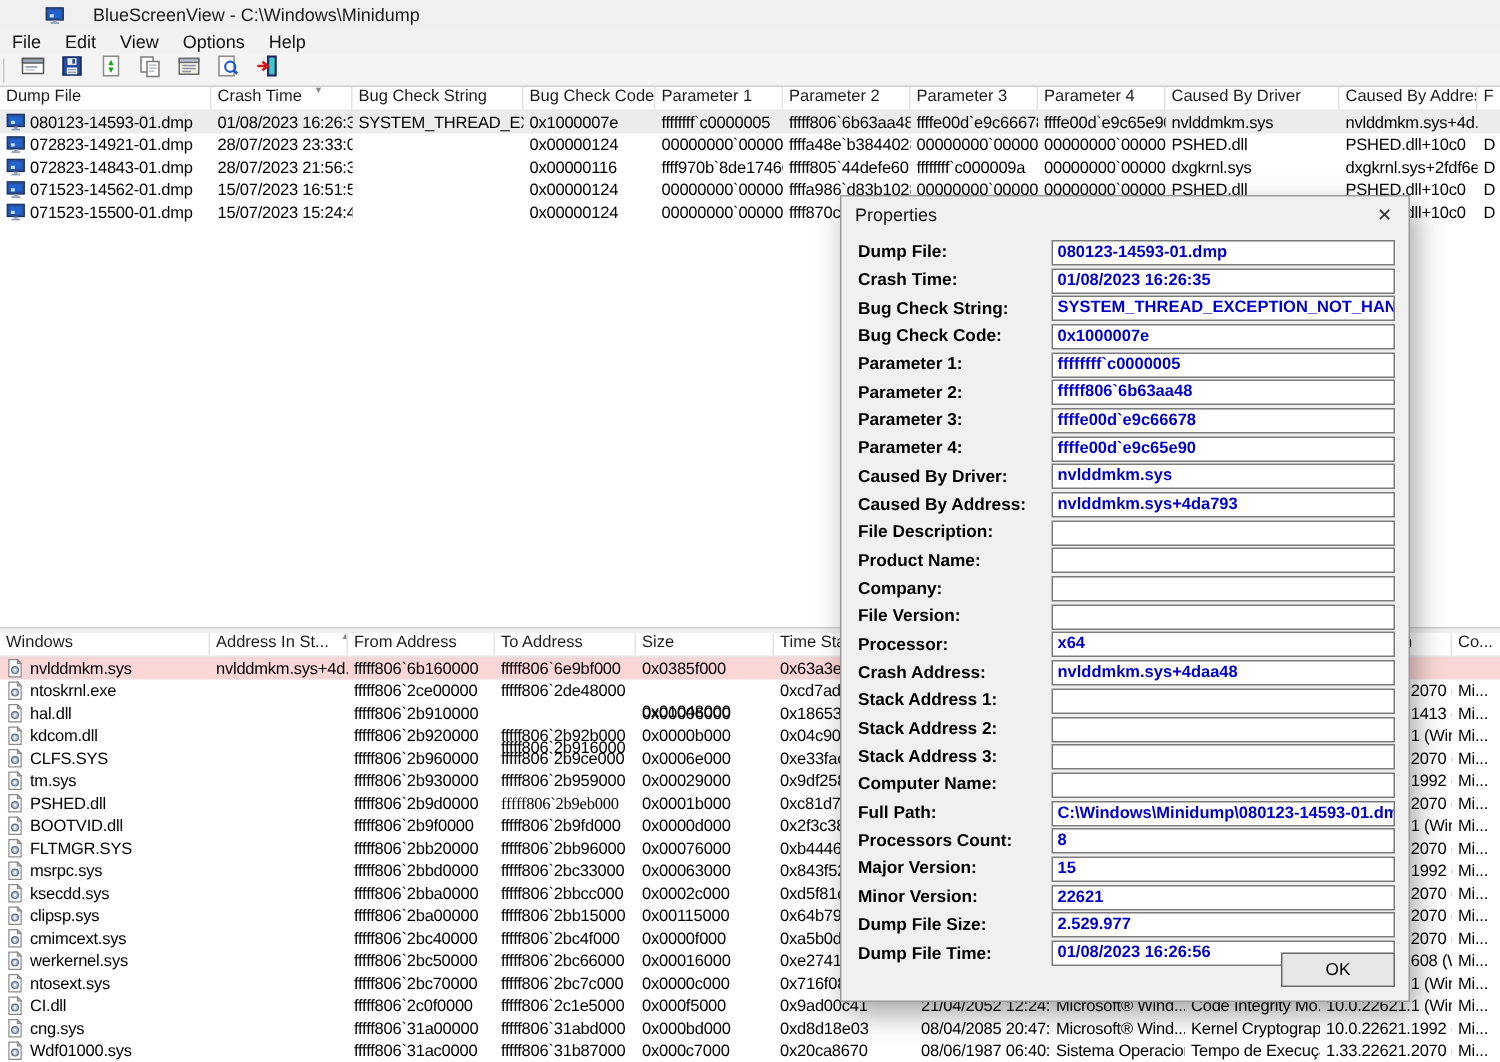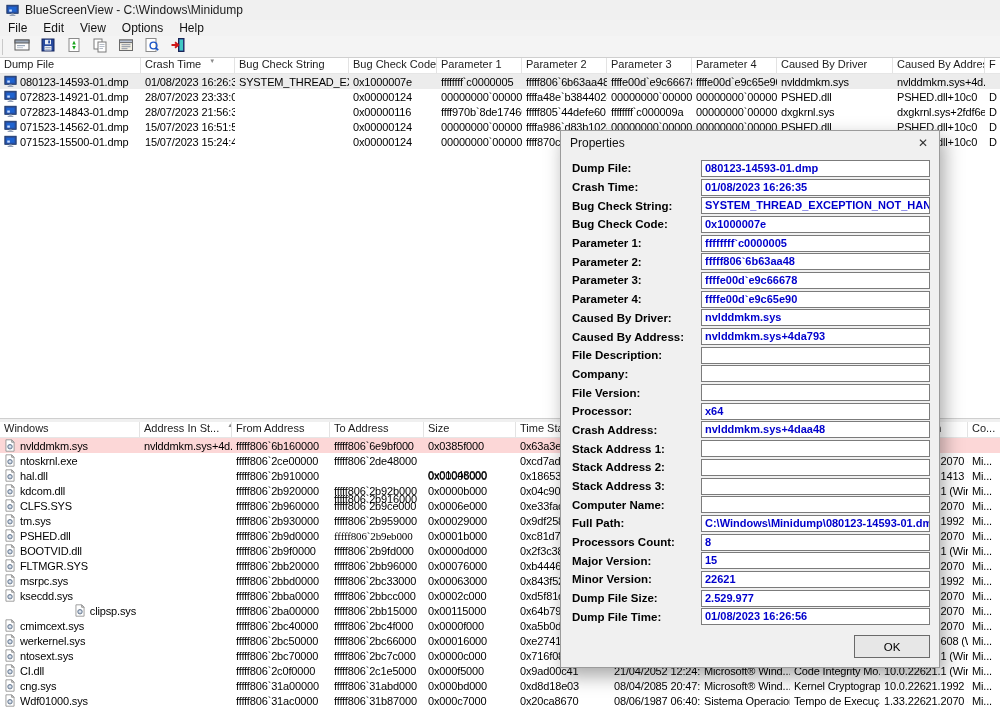--- a/index.html
+++ b/index.html
@@ -2,22 +2,22 @@
 <html><head>
 <meta charset="utf-8">
 <style>
   html,body{margin:0;padding:0;}
   body{
     width:1000px;height:708px;overflow:hidden;position:relative;
     background:#f0f0f0;font-family:"Liberation Sans",sans-serif;
     -webkit-font-smoothing:antialiased;
   }
   
-  .titlebar{height:20px;display:flex;align-items:center;gap:5px;padding-left:6px;
-    background:#f0f0f0;font-size:12px;color:#1a1a1a;}
+  .titlebar{height:20px;display:flex;align-items:center;gap:18px;padding-left:6px;
+    background:#f0f0f0;font-size:12px;color:#1a1a1a;margin-left:24px;}
   .titlebar .appicon{width:14px;height:13px;display:inline-flex;}
   .menubar{height:16px;display:flex;align-items:center;background:#f2f2f2;font-size:12px;color:#111;}
   .menu-item{padding:0 8px;height:100%;display:flex;align-items:center;cursor:default;}
   .toolbar{height:21px;display:flex;align-items:center;background:#f4f4f4;
     border-bottom:1px solid #d4d4d4;padding-left:2px;gap:4px;}
   .tb-sep{width:1px;height:16px;background:#c9c9c9;margin-right:4px;}
   .tb-btn{width:20px;height:18px;display:flex;align-items:center;justify-content:center;border:1px solid transparent;}
   
   .pane{position:absolute;left:0;width:1000px;background:#ffffff;overflow:hidden;}
   #pane-top{top:57px;height:361px;border-top:1px solid #cfcfcf;}
@@ -902,21 +902,21 @@
           <span class="ctext"></span>
         </div>
         <div class="tcell" style="width: 88px;">
           <span class="ctext">10.0.22621.2070 (W...</span>
         </div>
         <div class="tcell" style="width: 60px;">
           <span class="ctext">Mi...</span>
         </div>
       </div>
       <div class="trow">
-        <div class="tcell" style="width: 140px; justify-content: flex-end;">
+        <div class="tcell" style="width: 140px;">
           <span class="ricon">
             <svg width="12" height="13" viewBox="0 0 14 16">
               <path d="M2 1 h7 l3 3 v11 h-10 z" fill="#ffffff" stroke="#8a8a8a"></path>
               <path d="M9 1 l3 3 h-3 z" fill="#d8d8d8" stroke="#8a8a8a"></path>
               <circle cx="7" cy="9.5" r="2.8" fill="#b9c6d8" stroke="#5a6c84"></circle>
               <circle cx="7" cy="9.5" r="1" fill="#ffffff"></circle>
             </svg>
           </span>
           <span class="ctext">clipsp.sys</span>
         </div>
@@ -1256,20 +1256,24 @@
       </div>
       <div class="dlg-row">
         <div class="dlg-label">Caused By Address:</div>
         <div class="dlg-value">nvlddmkm.sys+4da793</div>
       </div>
       <div class="dlg-row">
         <div class="dlg-label">File Description:</div>
         <div class="dlg-value"></div>
       </div>
       <div class="dlg-row">
+        <div class="dlg-label">Product Name:</div>
+        <div class="dlg-value"></div>
+      </div>
+      <div class="dlg-row">
         <div class="dlg-label">Company:</div>
         <div class="dlg-value"></div>
       </div>
       <div class="dlg-row">
         <div class="dlg-label">File Version:</div>
         <div class="dlg-value"></div>
       </div>
       <div class="dlg-row">
         <div class="dlg-label">Processor:</div>
         <div class="dlg-value">x64</div>

